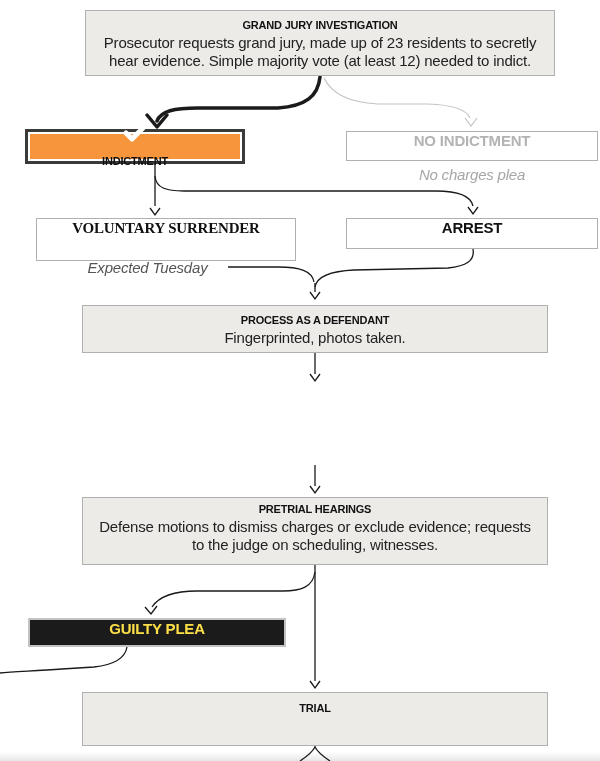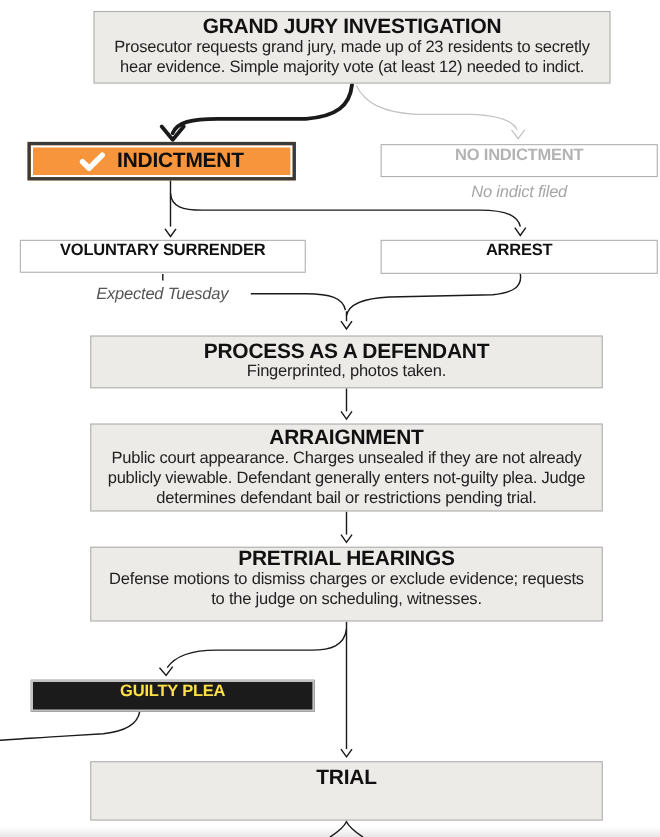--- a/index.html
+++ b/index.html
@@ -3,21 +3,21 @@
 <meta charset="utf-8">
 <style>
   html,body{margin:0;padding:0;background:#fff;}
   #canvas{
     position:relative;width:600px;height:761px;background:#ffffff;overflow:hidden;
     font-family:"Liberation Sans", sans-serif;color:#1f1f1f;
   }
   .node{position:absolute;box-sizing:border-box;text-align:center;z-index:2;}
   .gray-box{background:#ECEBE8;border:1px solid #b0b0b0;}
   .white-box{background:#ffffff;border:1px solid #b0b0b0;}
-  .node .title{font-weight:700;font-size:19px;line-height:18px;letter-spacing:-0.2px;color:#111;}
+  .node .title{font-weight:700;font-size:11px;line-height:18px;letter-spacing:-0.2px;color:#111;}
   .node .body{font-size:15px;line-height:18px;letter-spacing:-0.2px;color:#222;text-align:center;}
   .single{display:flex;align-items:flex-start;justify-content:center;}
   .single .title{font-size:15px;}
   
   #indictment{
     background:#F6953C;border:3px solid #3a3a3a;box-shadow:inset 0 0 0 2px #ffffff;
     display:flex;align-items:center;justify-content:center;gap:10px;
   }
   #indictment .title{color:#0f0f0f;}
   
@@ -81,52 +81,48 @@
     <path d="M127,647 C125,659 113,665 94,667 L62,669 C32,671 12,672 0,673" stroke="#1a1a1a" stroke-width="1.3"></path>
 
     <path d="M315,742 L315,747 M315,747 C312,753 306,757 300,761 M315,747 C318,753 324,757 330,761" stroke="#1a1a1a" stroke-width="1.3"></path>
   </svg>
 
   <div class="node gray-box" style="left:85px;top:10px;width:470px;height:66px;padding:5px 10px;">
     <div class="title">GRAND JURY INVESTIGATION</div>
     <div class="body">Prosecutor requests grand jury, made up of 23 residents to secretly hear evidence. Simple majority vote (at least 12) needed to indict.</div>
   </div>
 
-  <div class="node" id="indictment" style="left:25px;top:129px;width:244px;height:35px;">
+  <div class="node" id="indictment" style="left:25px;top:129px;width:220px;height:35px;flex-direction:column;">
     <span class="check-icon">
       <svg width="24" height="18" viewBox="0 0 24 18">
         <path d="M3 9 L9 15 L21 3" stroke="#ffffff" stroke-width="5" fill="none" stroke-linecap="round" stroke-linejoin="round"></path>
       </svg>
     </span>
     <span class="title">INDICTMENT</span>
   </div>
 
   <div class="node white-box single" id="no-indictment" style="left:346px;top:131px;width:252px;height:30px;">
     <span class="title">NO INDICTMENT</span>
   </div>
-  <div class="note dim" style="left:346px;top:166px;width:252px;">No indict filed</div>
+  <div class="note dim" style="left:346px;top:166px;width:252px;">No charges plea</div>
 
-  <div class="node white-box single" style="left:18px;top:218px;width:260px;height:30px;">
+  <div class="node white-box single" style="left:36px;top:218px;width:260px;height:43px;font-family:Liberation Serif, serif;">
     <span class="title">VOLUNTARY SURRENDER</span>
   </div>
   <div class="note dark" style="left:60px;top:259px;width:175px;">Expected Tuesday</div>
 
   <div class="node gray-box" style="left:82px;top:305px;width:466px;height:48px;padding:5px 10px;">
     <div class="title">PROCESS AS A DEFENDANT</div>
     <div class="body">Fingerprinted, photos taken.</div>
   </div>
 
   <div class="node white-box single" style="left:346px;top:218px;width:252px;height:31px;">
     <span class="title">ARREST</span>
   </div>
 
-  <div class="node gray-box" style="left:82px;top:385px;width:466px;height:80px;padding:4px 14px;">
-    <div class="title">ARRAIGNMENT</div>
-    <div class="body">Public court appearance. Charges unsealed if they are not already publicly viewable. Defendant generally enters not-guilty plea. Judge determines defendant bail or restrictions pending trial.</div>
-  </div>
 
   <div class="node gray-box" style="left:82px;top:497px;width:466px;height:68px;padding:2px 14px;">
     <div class="title">PRETRIAL HEARINGS</div>
     <div class="body">Defense motions to dismiss charges or exclude evidence; requests to the judge on scheduling, witnesses.</div>
   </div>
 
   <div class="node single" id="guilty-plea" style="left:28px;top:618px;width:258px;height:29px;">
     <span class="title">GUILTY PLEA</span>
   </div>
 

